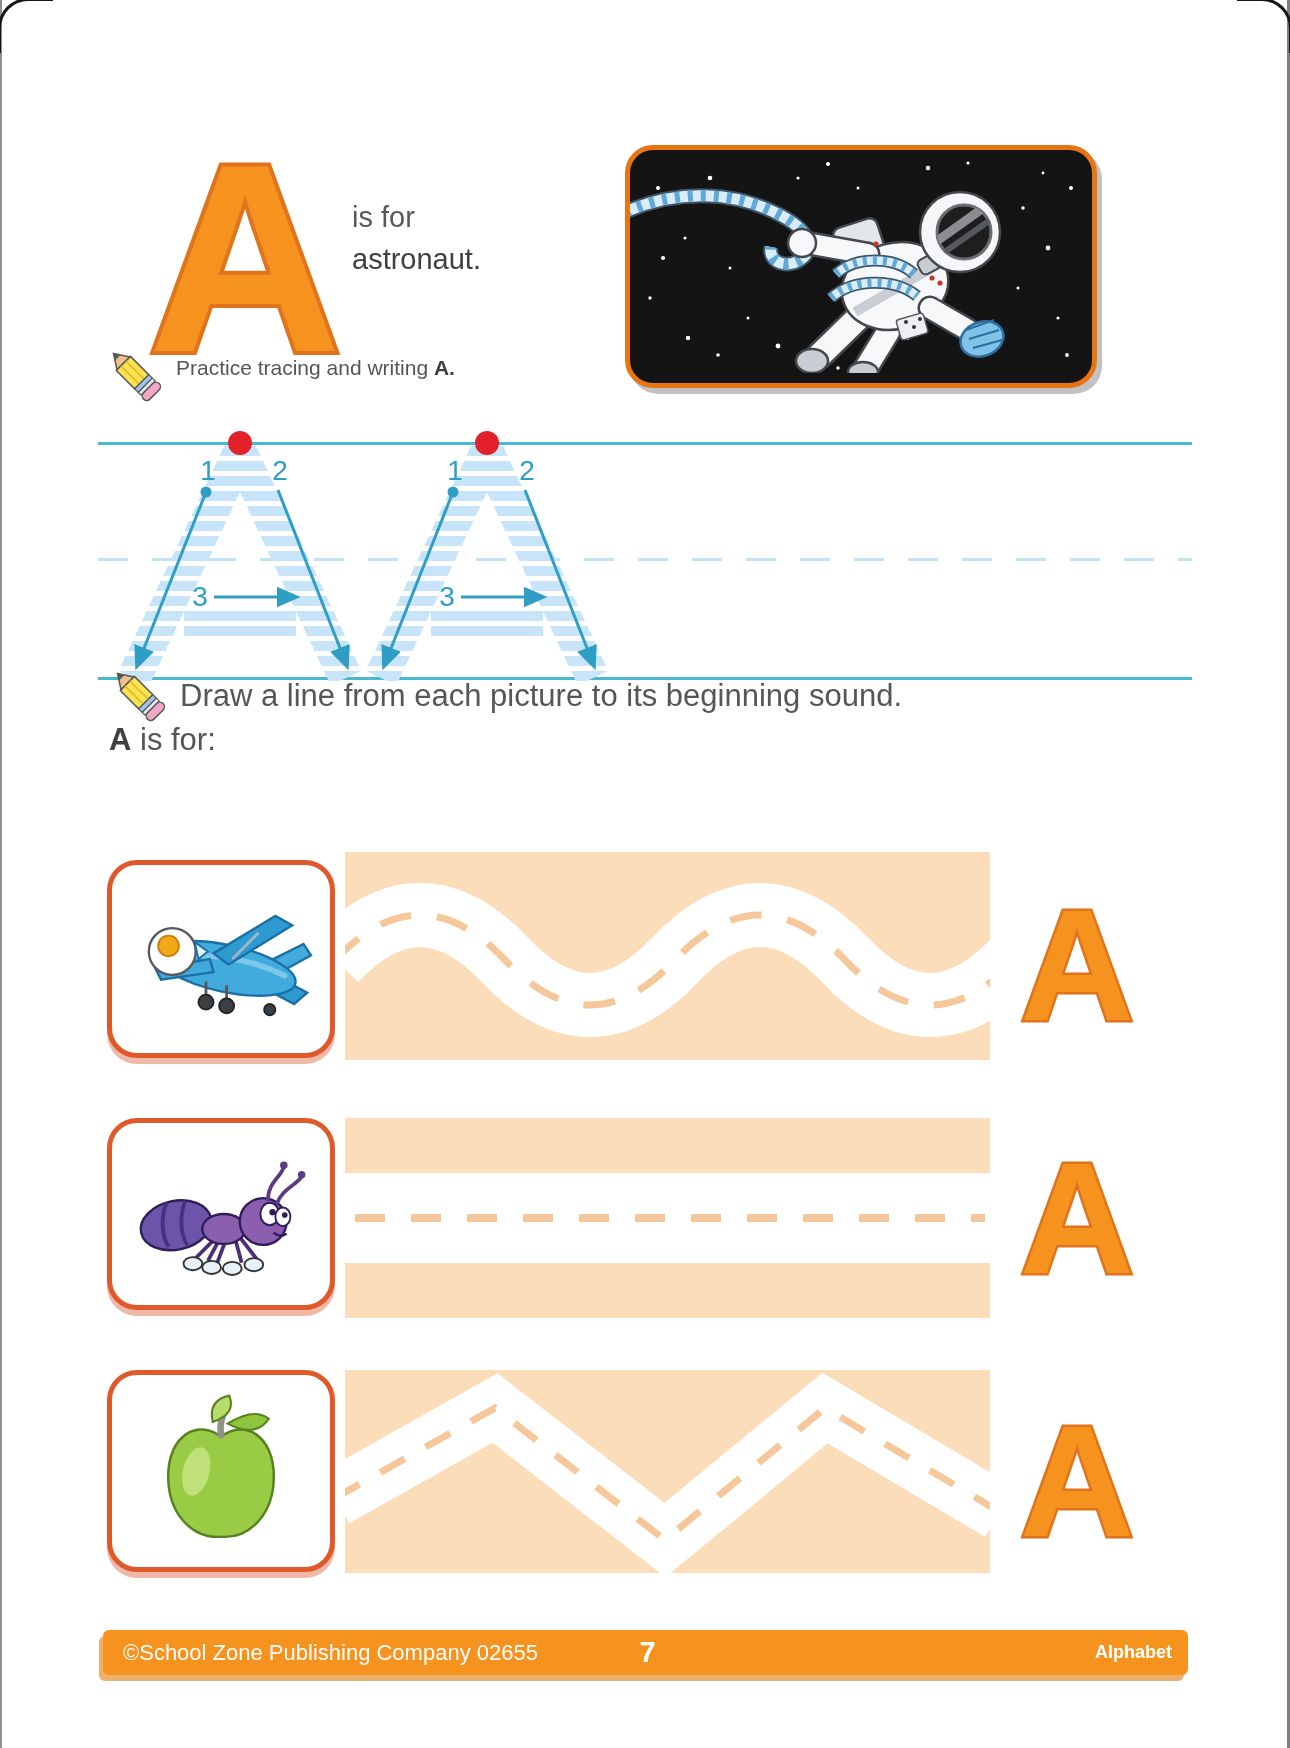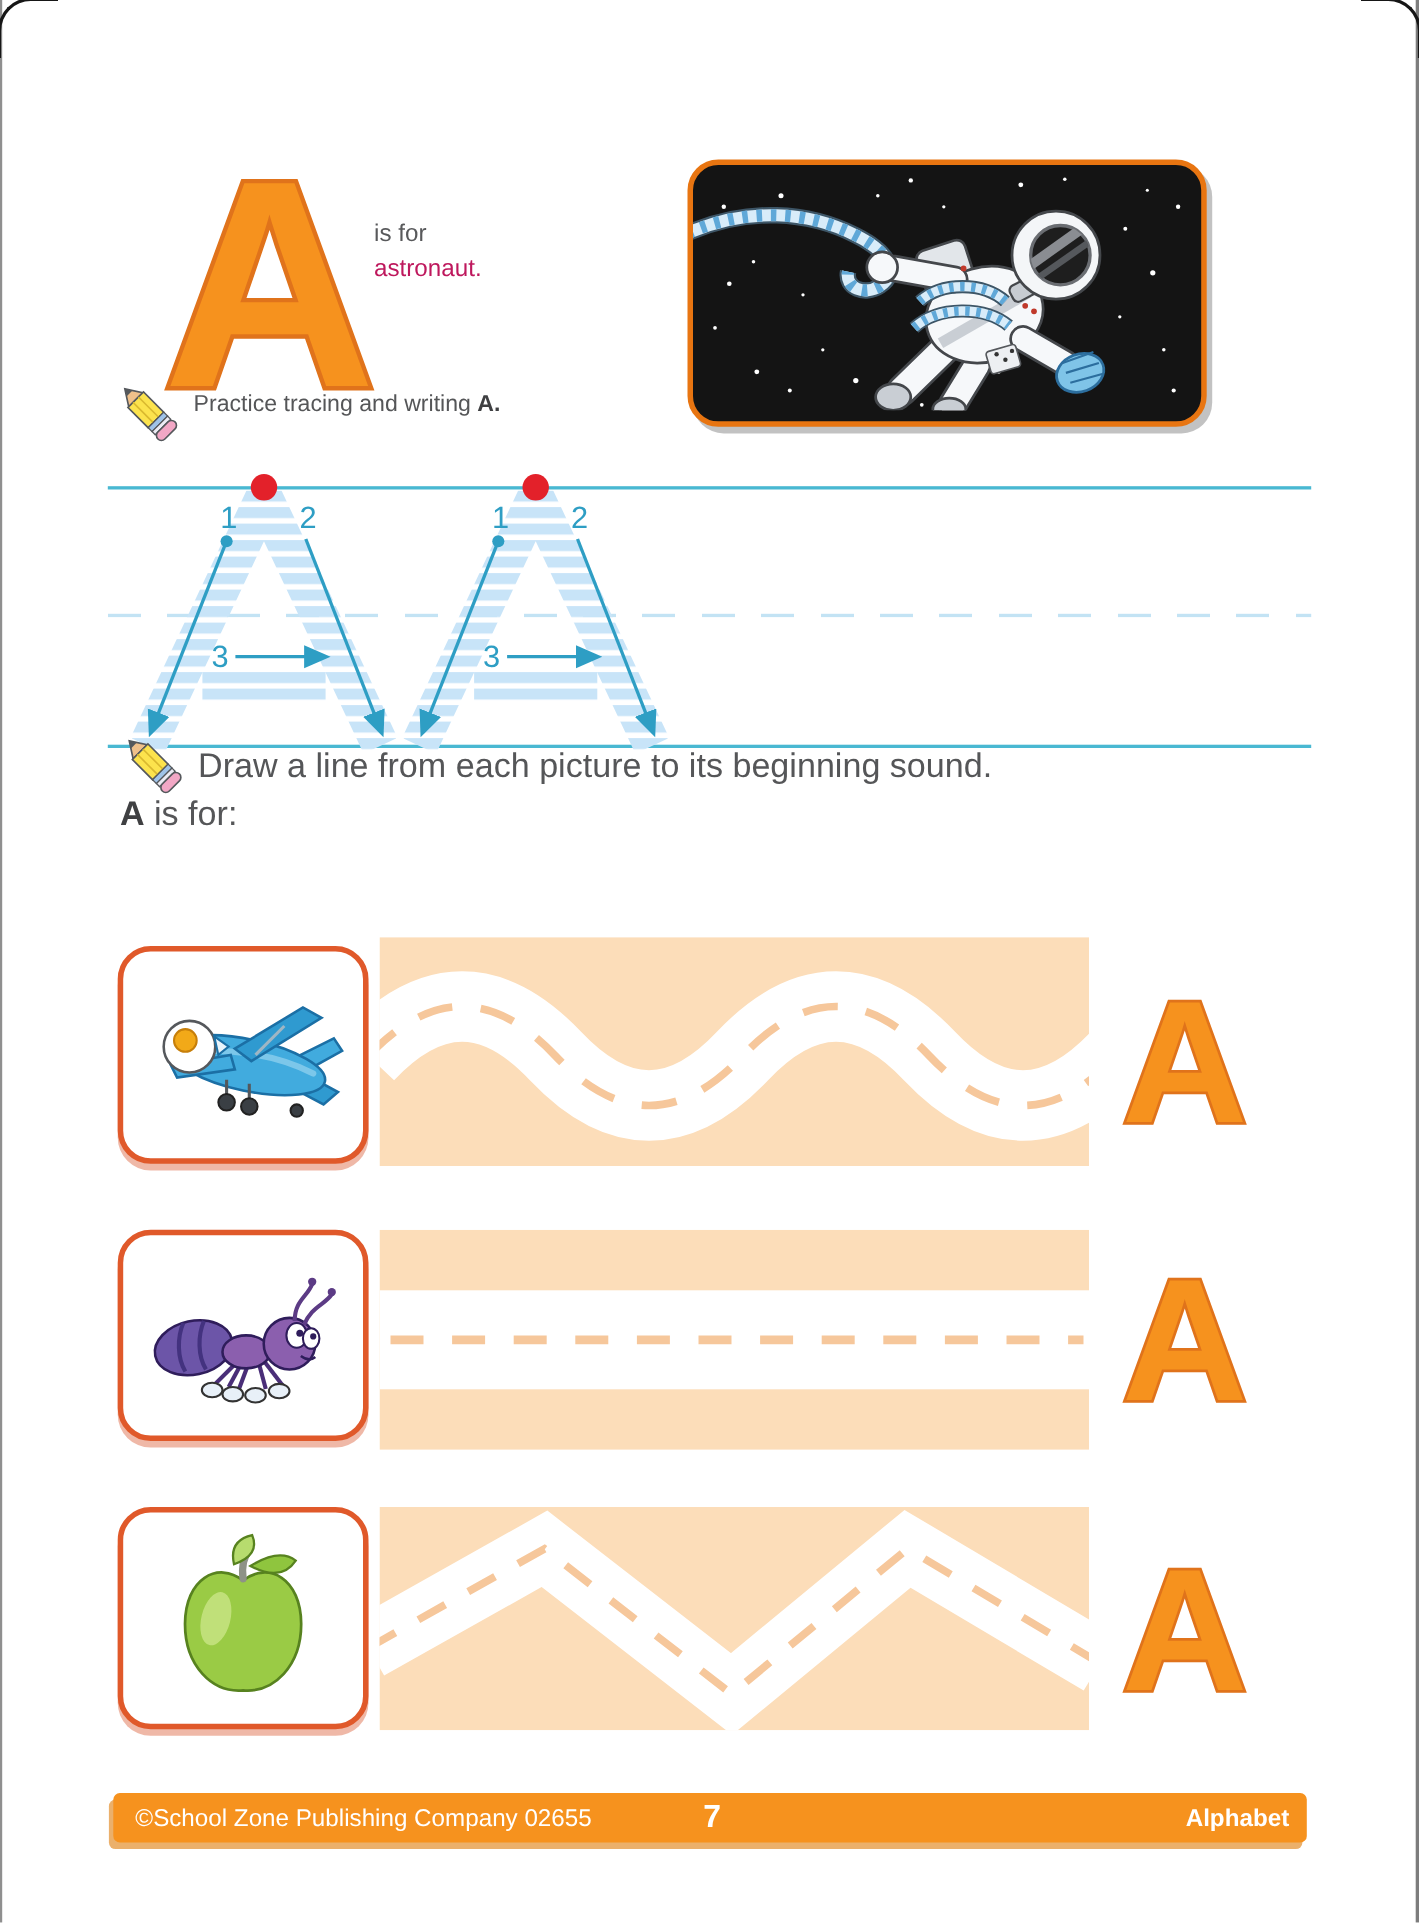--- a/index.html
+++ b/index.html
@@ -12,22 +12,22 @@
   .corner.tl{left:-2px;top:-2px;border-right:none;border-bottom:none;border-top-left-radius:30px;}
   .corner.tr{right:-2px;top:-2px;border-left:none;border-bottom:none;border-top-right-radius:30px;}
 
   .banner{position:absolute;left:100px;top:66px;width:988px;height:64px;background:#F6921E;
           border-radius:10px;box-shadow:5px 6px 0 rgba(224,143,52,.75);
           display:flex;align-items:center;justify-content:center;}
   .banner h1{margin:0;color:#fff;font-size:42px;font-weight:900;letter-spacing:3px;
              text-shadow:3px 3px 0 #C96A10;}
 
   .bigA{position:absolute;left:130px;top:133px;}
-  .isfor{position:absolute;left:340px;top:196px;font-size:22px;color:#58595B;line-height:1.45;}
-  .isfor .word{color:#be185d;}
+  .isfor{position:absolute;left:352px;top:196px;font-size:29px;color:#58595B;line-height:1.45;}
+  .isfor .word{color:#404040;}
 
   .astro-box{position:absolute;left:625px;top:145px;width:462px;height:233px;background:#141414;
              border:5px solid #E87511;border-radius:28px;box-shadow:5px 6px 0 rgba(80,80,80,.35);overflow:hidden;}
 
   .pencil1{position:absolute;left:102px;top:342px;}
   .inst1{position:absolute;left:176px;top:356px;font-size:21px;color:#555658;}
   .inst-bold{font-weight:bold;color:#3F4042;}
 
   .wline{position:absolute;left:98px;width:1094px;height:3px;background:#49B8D2;}
   .wline.top{top:442px;}
@@ -49,21 +49,21 @@
           border-radius:30px;box-shadow:0 6px 0 rgba(214,78,35,.4);
           display:flex;align-items:center;justify-content:center;}
   .road{position:absolute;left:345px;width:645px;}
   .targetA{position:absolute;left:1010px;width:135px;}
 
   .footer{position:absolute;left:103px;top:1630px;width:1085px;height:45px;background:#F6921E;
           border-radius:6px;box-shadow:-4px 6px 0 rgba(233,167,91,.9);
           display:flex;align-items:center;color:#fff;gap:36px;}
   .footer .copy{font-size:22px;padding-left:20px;flex:1;}
   .footer .pnum{font-size:29px;font-weight:bold;width:60px;text-align:center;}
-  .footer .sect{font-size:22px;font-weight:bold;flex:1;text-align:right;padding-right:16px;}
+  .footer .sect{font-size:18px;font-weight:bold;flex:1;text-align:right;padding-right:16px;}
   svg text{font-family:"Liberation Sans", sans-serif;}
 </style>
 </head>
 <body>
 
 <div class="page">
   <div class="edge-line edge-left"></div>
   <div class="edge-line edge-right"></div>
   <div class="corner tl"></div>
   <div class="corner tr"></div>

